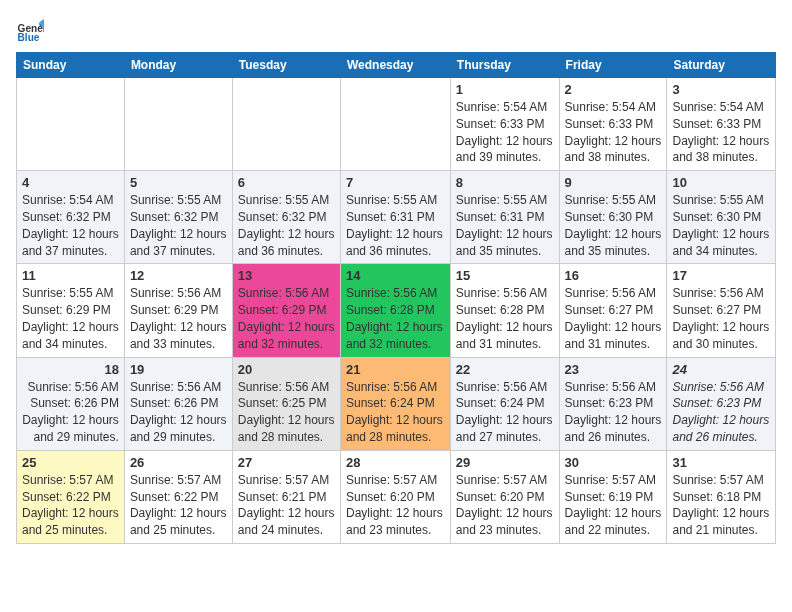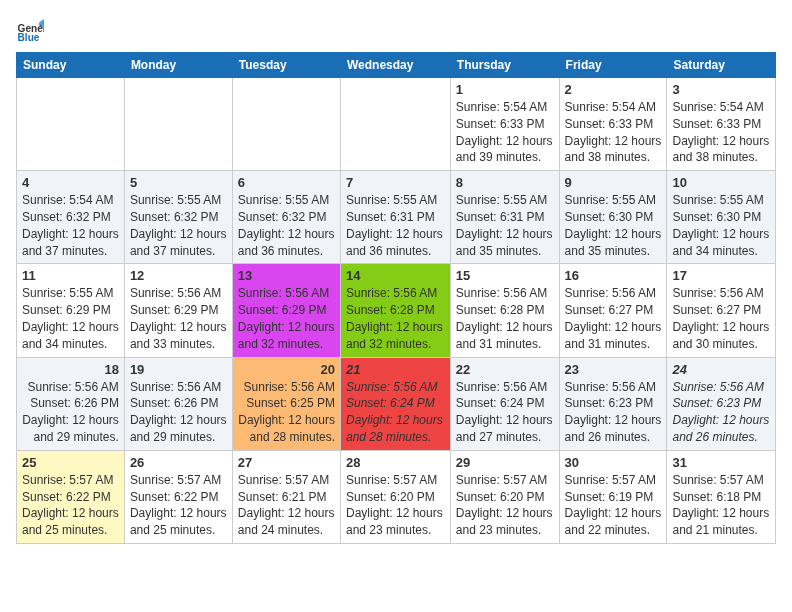--- a/index.html
+++ b/index.html
@@ -202,28 +202,28 @@
 Daylight: 12 hours
 and 34 minutes.</div>
         </td>
         <td style="background-color: rgb(255, 255, 255);">
           <div class="day-num">12</div>
           <div class="day-info" style="white-space: pre-line;">Sunrise: 5:56 AM
 Sunset: 6:29 PM
 Daylight: 12 hours
 and 33 minutes.</div>
         </td>
-        <td style="background-color: #d946ef;">
+        <td style="background-color: #ec4899;">
           <div class="day-num">13</div>
           <div class="day-info" style="white-space: pre-line;">Sunrise: 5:56 AM
 Sunset: 6:29 PM
 Daylight: 12 hours
 and 32 minutes.</div>
         </td>
-        <td style="background-color: #84cc16; margin-left: 48px;">
+        <td style="background-color: #22c55e; margin-left: 48px;">
           <div class="day-num">14</div>
           <div class="day-info" style="white-space: pre-line;">Sunrise: 5:56 AM
 Sunset: 6:28 PM
 Daylight: 12 hours
 and 32 minutes.</div>
         </td>
         <td style="background-color: rgb(255, 255, 255);">
           <div class="day-num">15</div>
           <div class="day-info" style="white-space: pre-line;">Sunrise: 5:56 AM
 Sunset: 6:28 PM
@@ -253,28 +253,28 @@
 Daylight: 12 hours
 and 29 minutes.</div>
         </td>
         <td style="background-color: rgb(240, 244, 248);">
           <div class="day-num">19</div>
           <div class="day-info" style="white-space: pre-line;">Sunrise: 5:56 AM
 Sunset: 6:26 PM
 Daylight: 12 hours
 and 29 minutes.</div>
         </td>
-        <td style="background-color: #fdba74; text-align: right;">
+        <td style="background-color: #e5e5e5;">
           <div class="day-num">20</div>
           <div class="day-info" style="white-space: pre-line;">Sunrise: 5:56 AM
 Sunset: 6:25 PM
 Daylight: 12 hours
 and 28 minutes.</div>
         </td>
-        <td style="background-color: #ef4444; font-style: italic;">
+        <td style="background-color: #fdba74;">
           <div class="day-num">21</div>
           <div class="day-info" style="white-space: pre-line;">Sunrise: 5:56 AM
 Sunset: 6:24 PM
 Daylight: 12 hours
 and 28 minutes.</div>
         </td>
         <td style="background-color: rgb(240, 244, 248);">
           <div class="day-num">22</div>
           <div class="day-info" style="white-space: pre-line;">Sunrise: 5:56 AM
 Sunset: 6:24 PM

